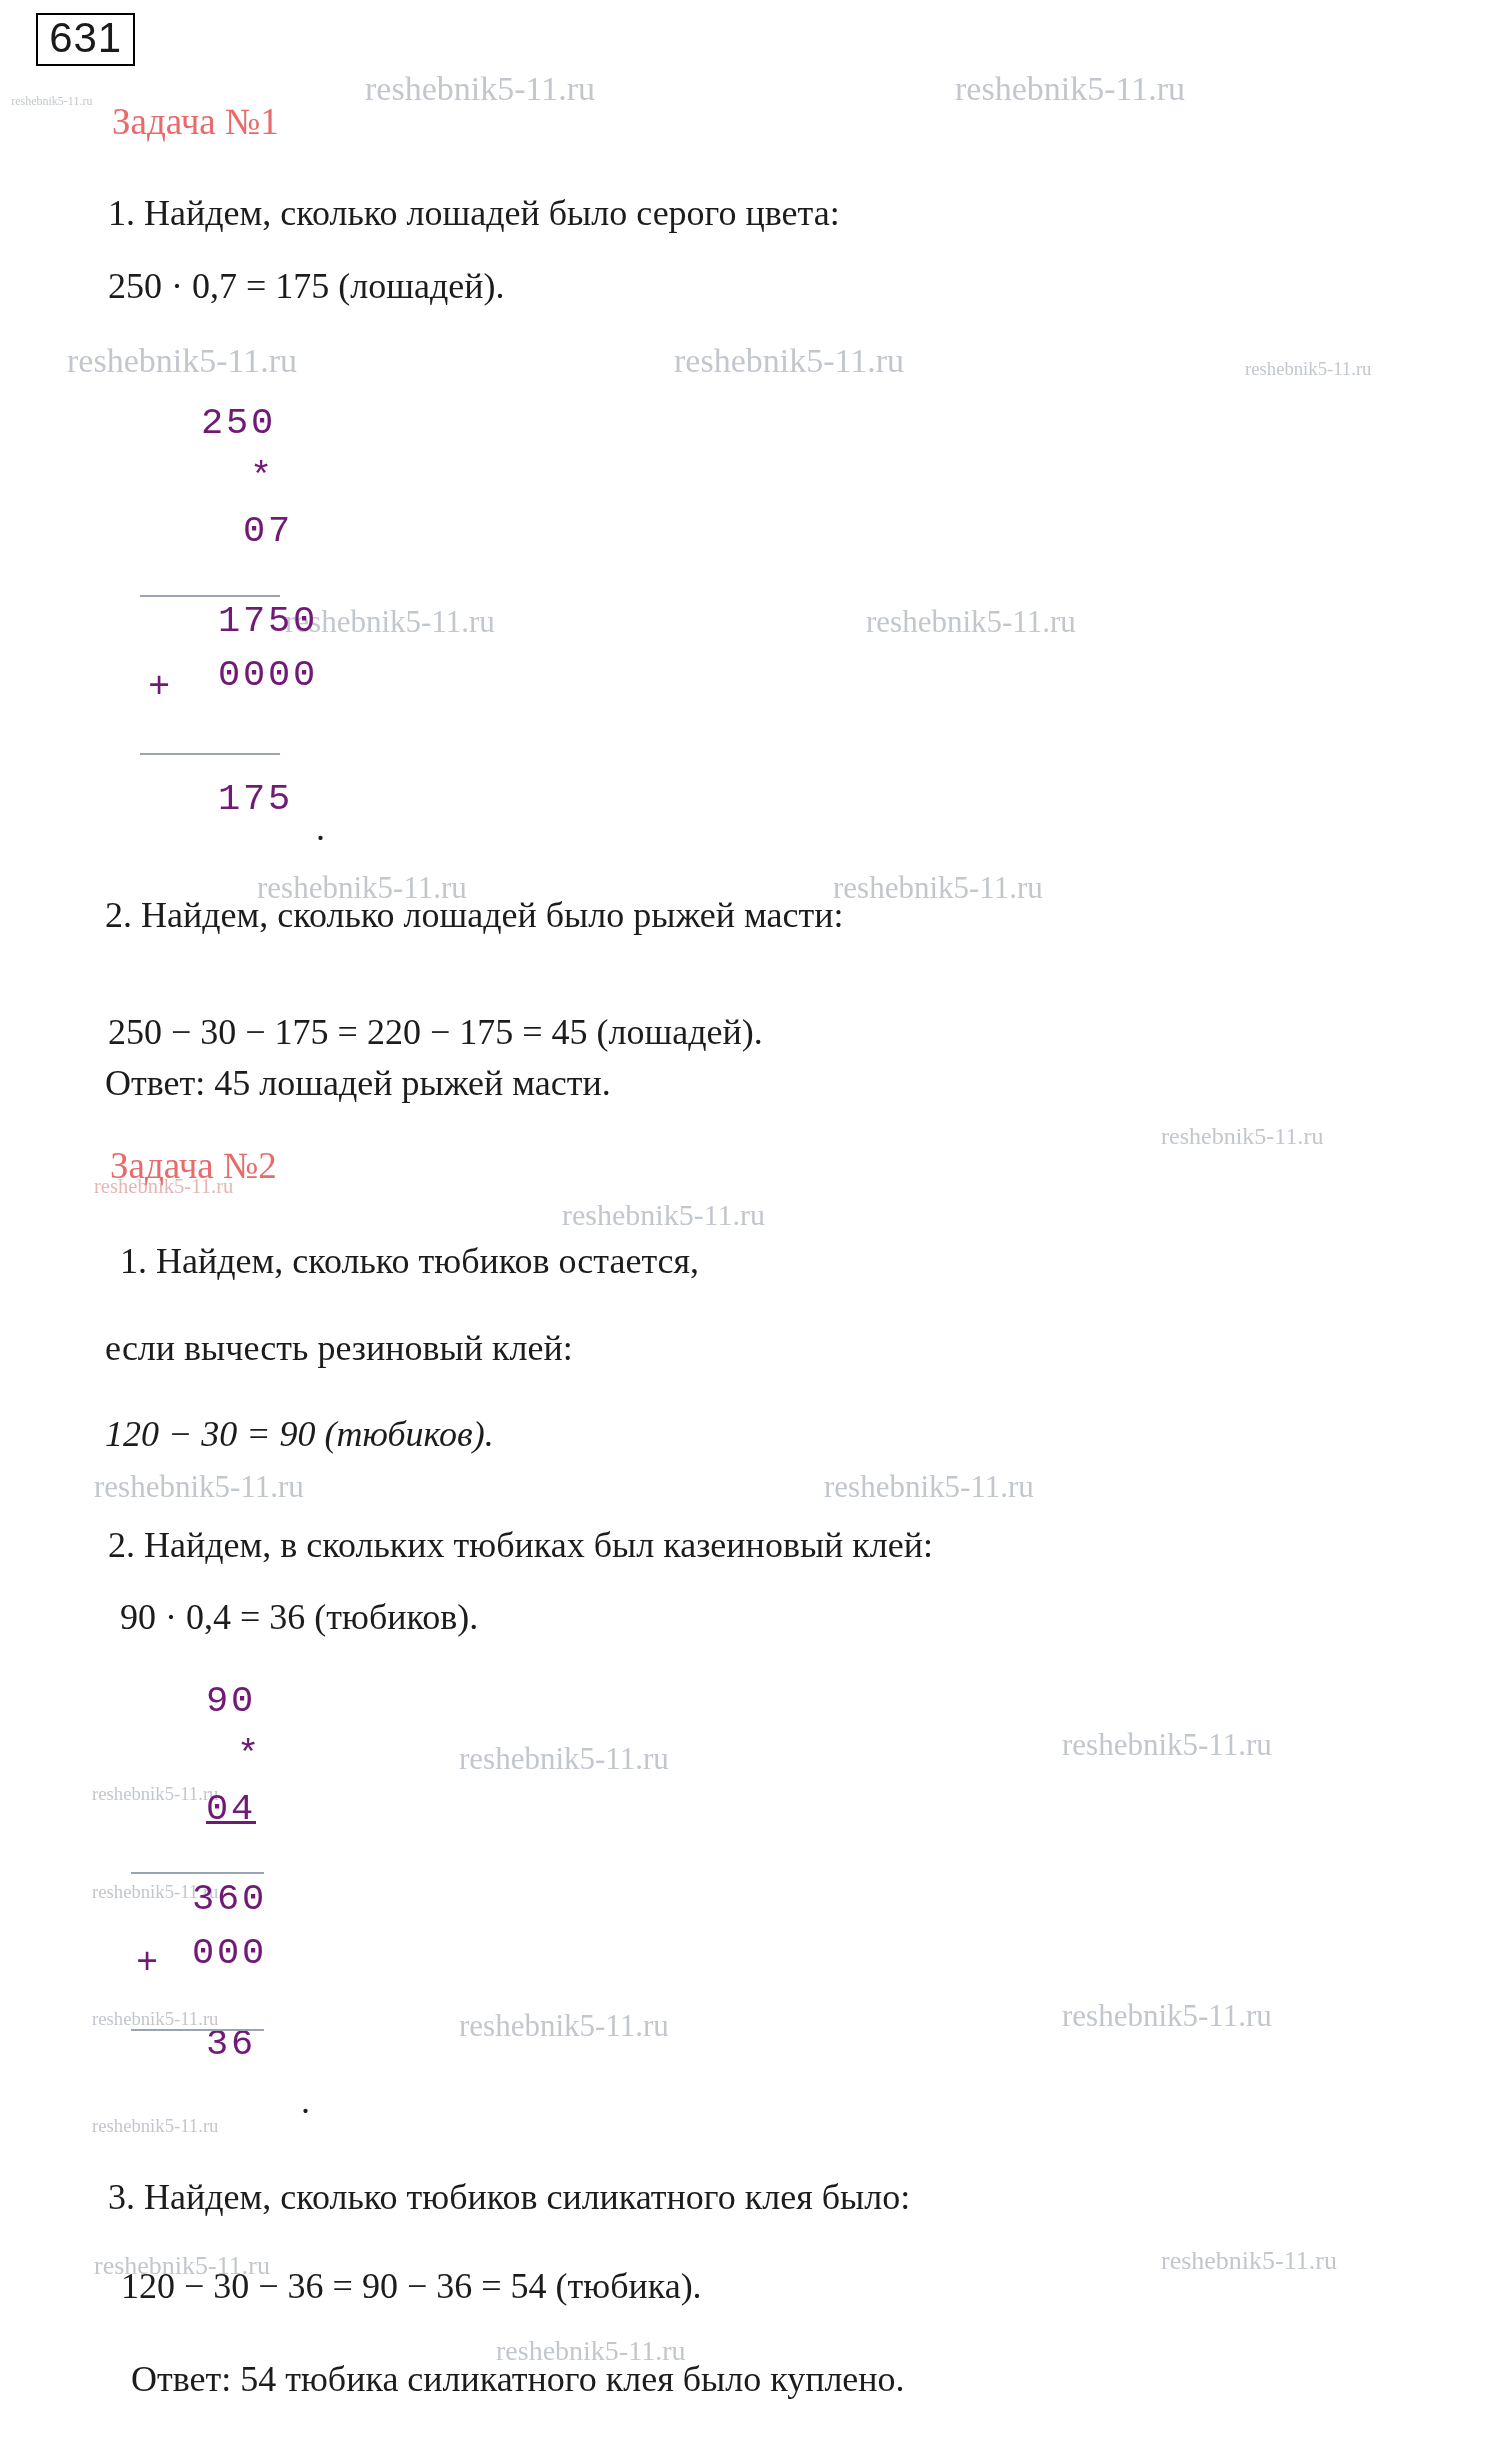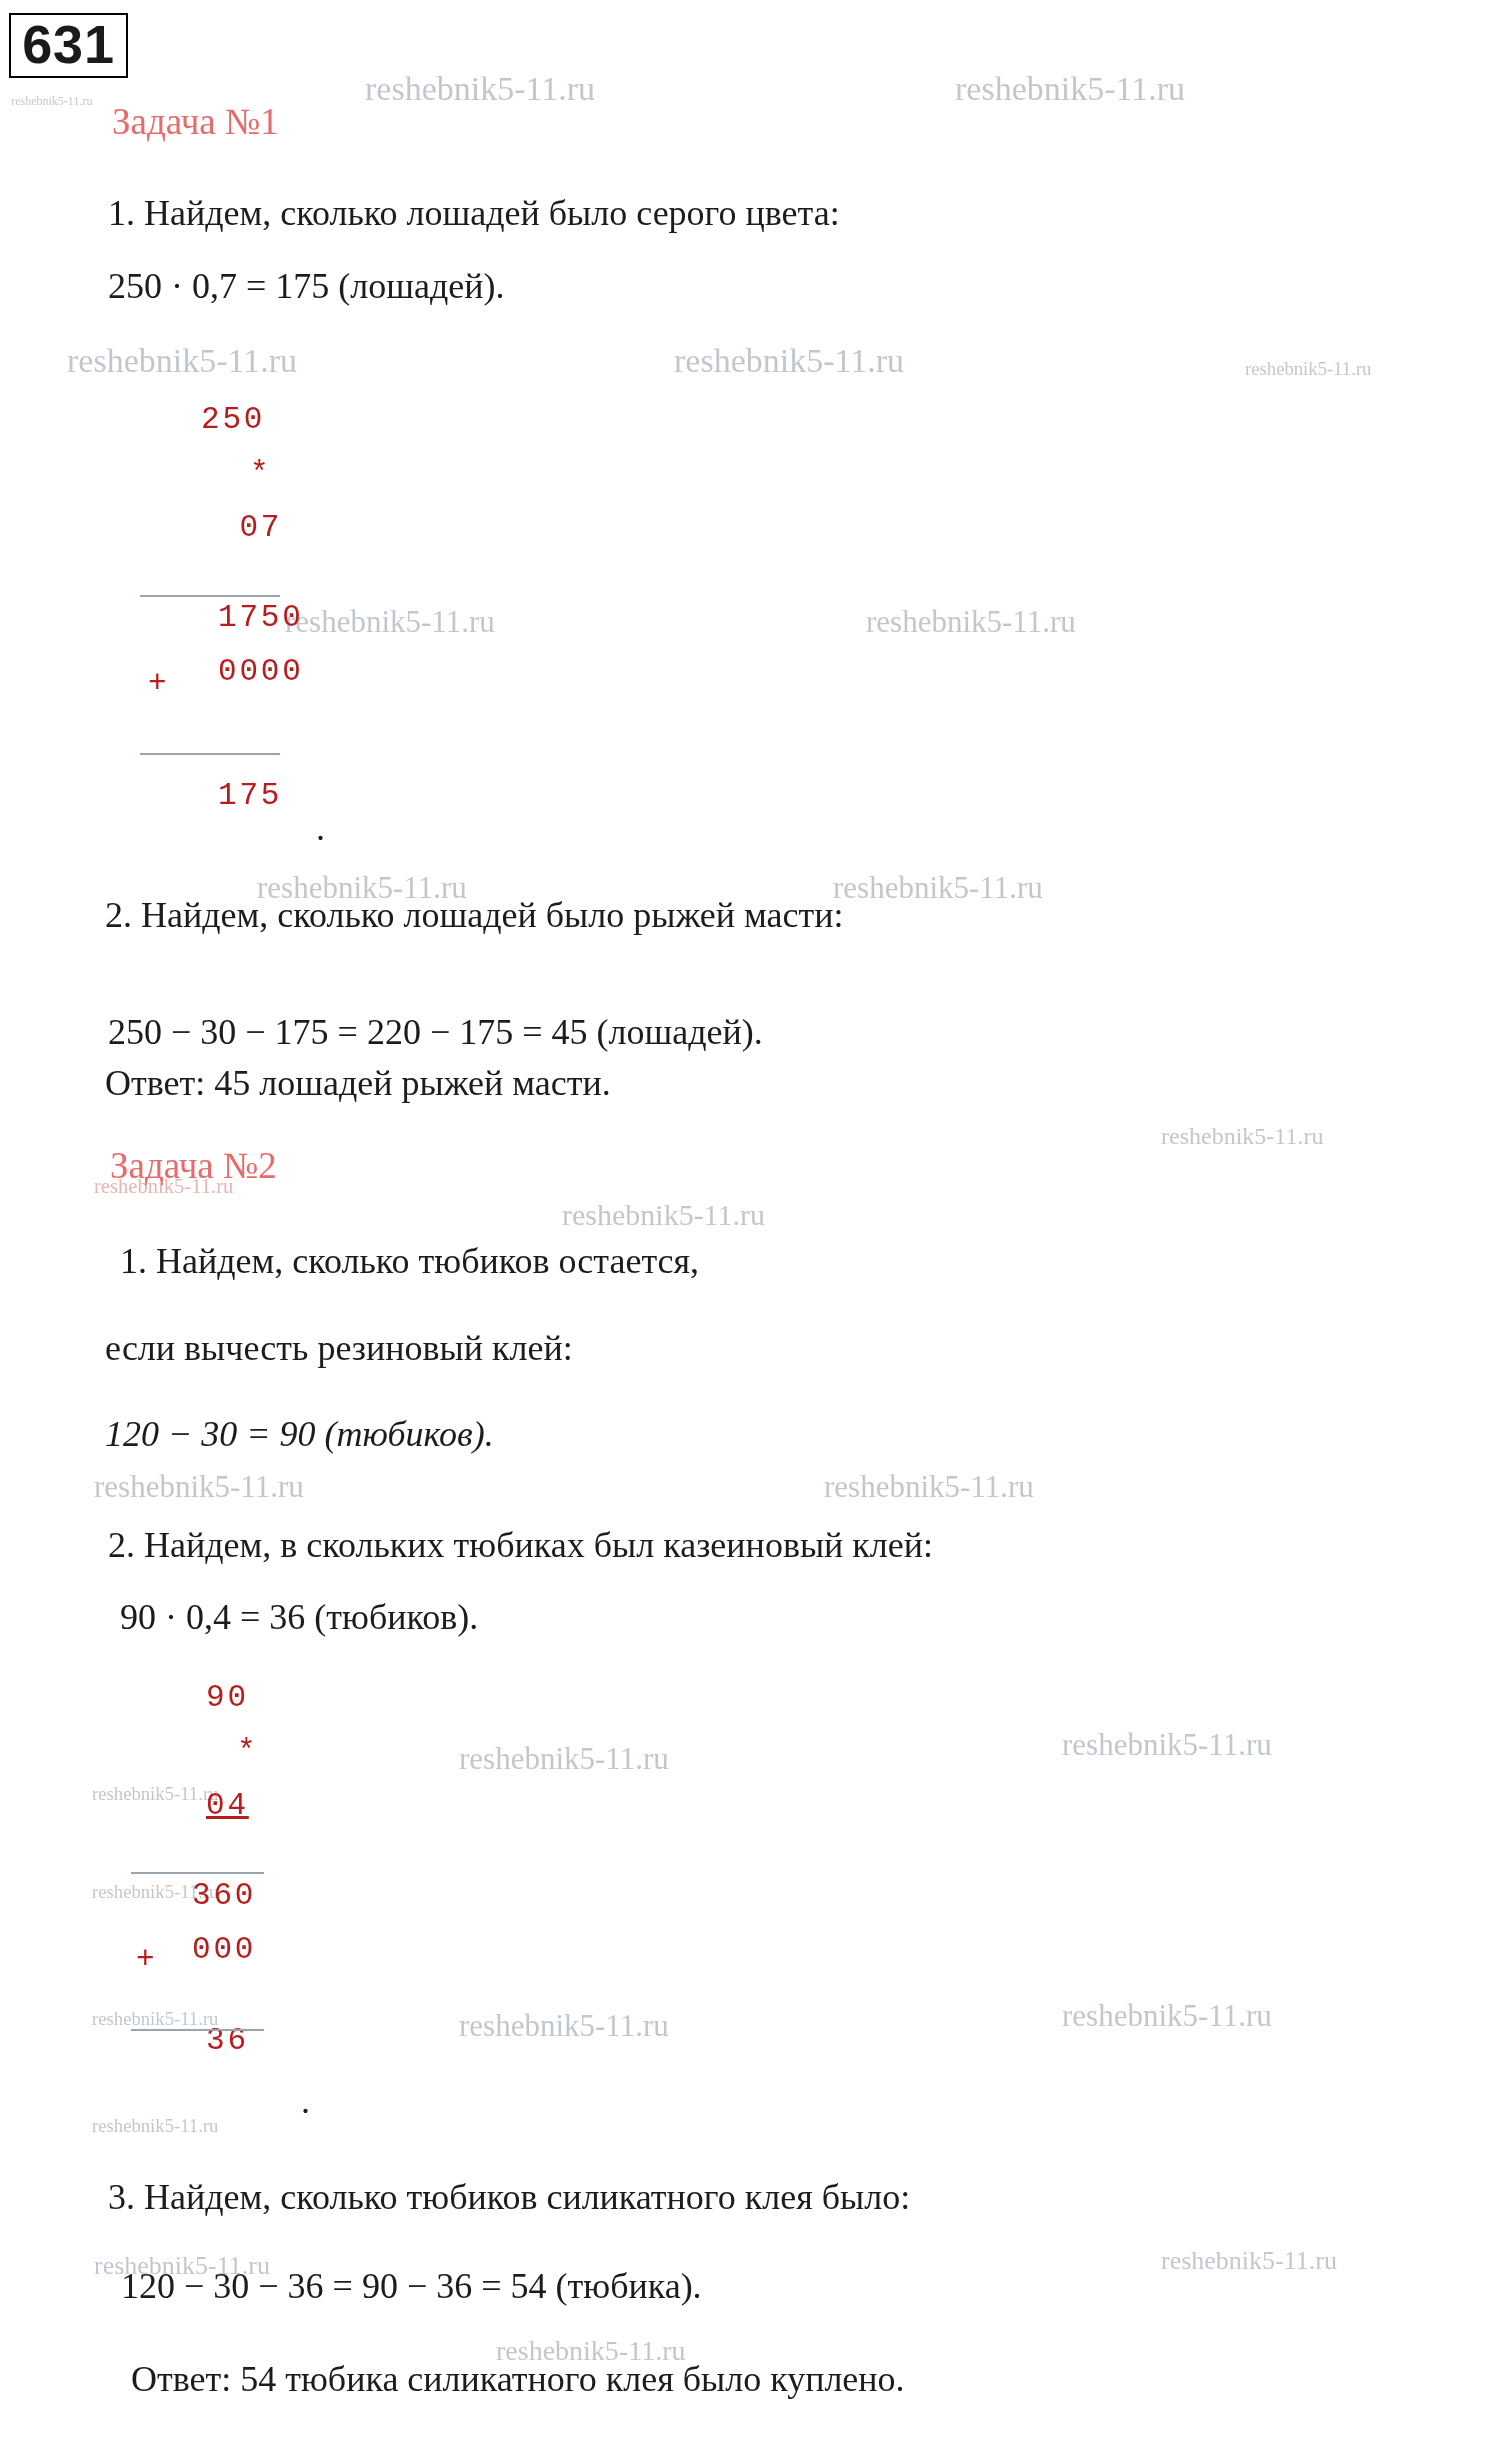--- a/index.html
+++ b/index.html
@@ -13,26 +13,26 @@
     position: relative;
     font-family: "Liberation Serif", serif;
     color: #1a1a1a;
     overflow: hidden;
   }
 
   
   .page-num {
     position: absolute;
     top: 13px;
-    left: 9px;
+    left: 36px;
     border: 2.8px solid #000;
     padding: 1.9px 11.2px 5.6px 11.2px;
     font-family: "Liberation Sans", sans-serif;
-    font-weight: bold;
-    font-size: 54px;
+    font-weight: normal;
+    font-size: 42px;
     line-height: 1;
     letter-spacing: 0.9px;
   }
 
   
   .wm {
     position: absolute;
     font-family: "Liberation Serif", serif;
     color: #b9bfc8;
     white-space: nowrap;
@@ -54,22 +54,22 @@
     font-size: 37px;
   }
   .ln.redtask {
     color: #e86a6a;
   }
 
   
   .calc {
     position: absolute;
     font-family: "Liberation Mono", monospace;
-    font-size: 31px;
-    color: #b91c1c;
+    font-size: 37px;
+    color: #701a75;
     letter-spacing: 2.8px;
   }
   .calc .row {
     position: relative;
     height: 54px;
     white-space: pre;
   }
   .rule {
     position: absolute;
     height: 1.9px;

